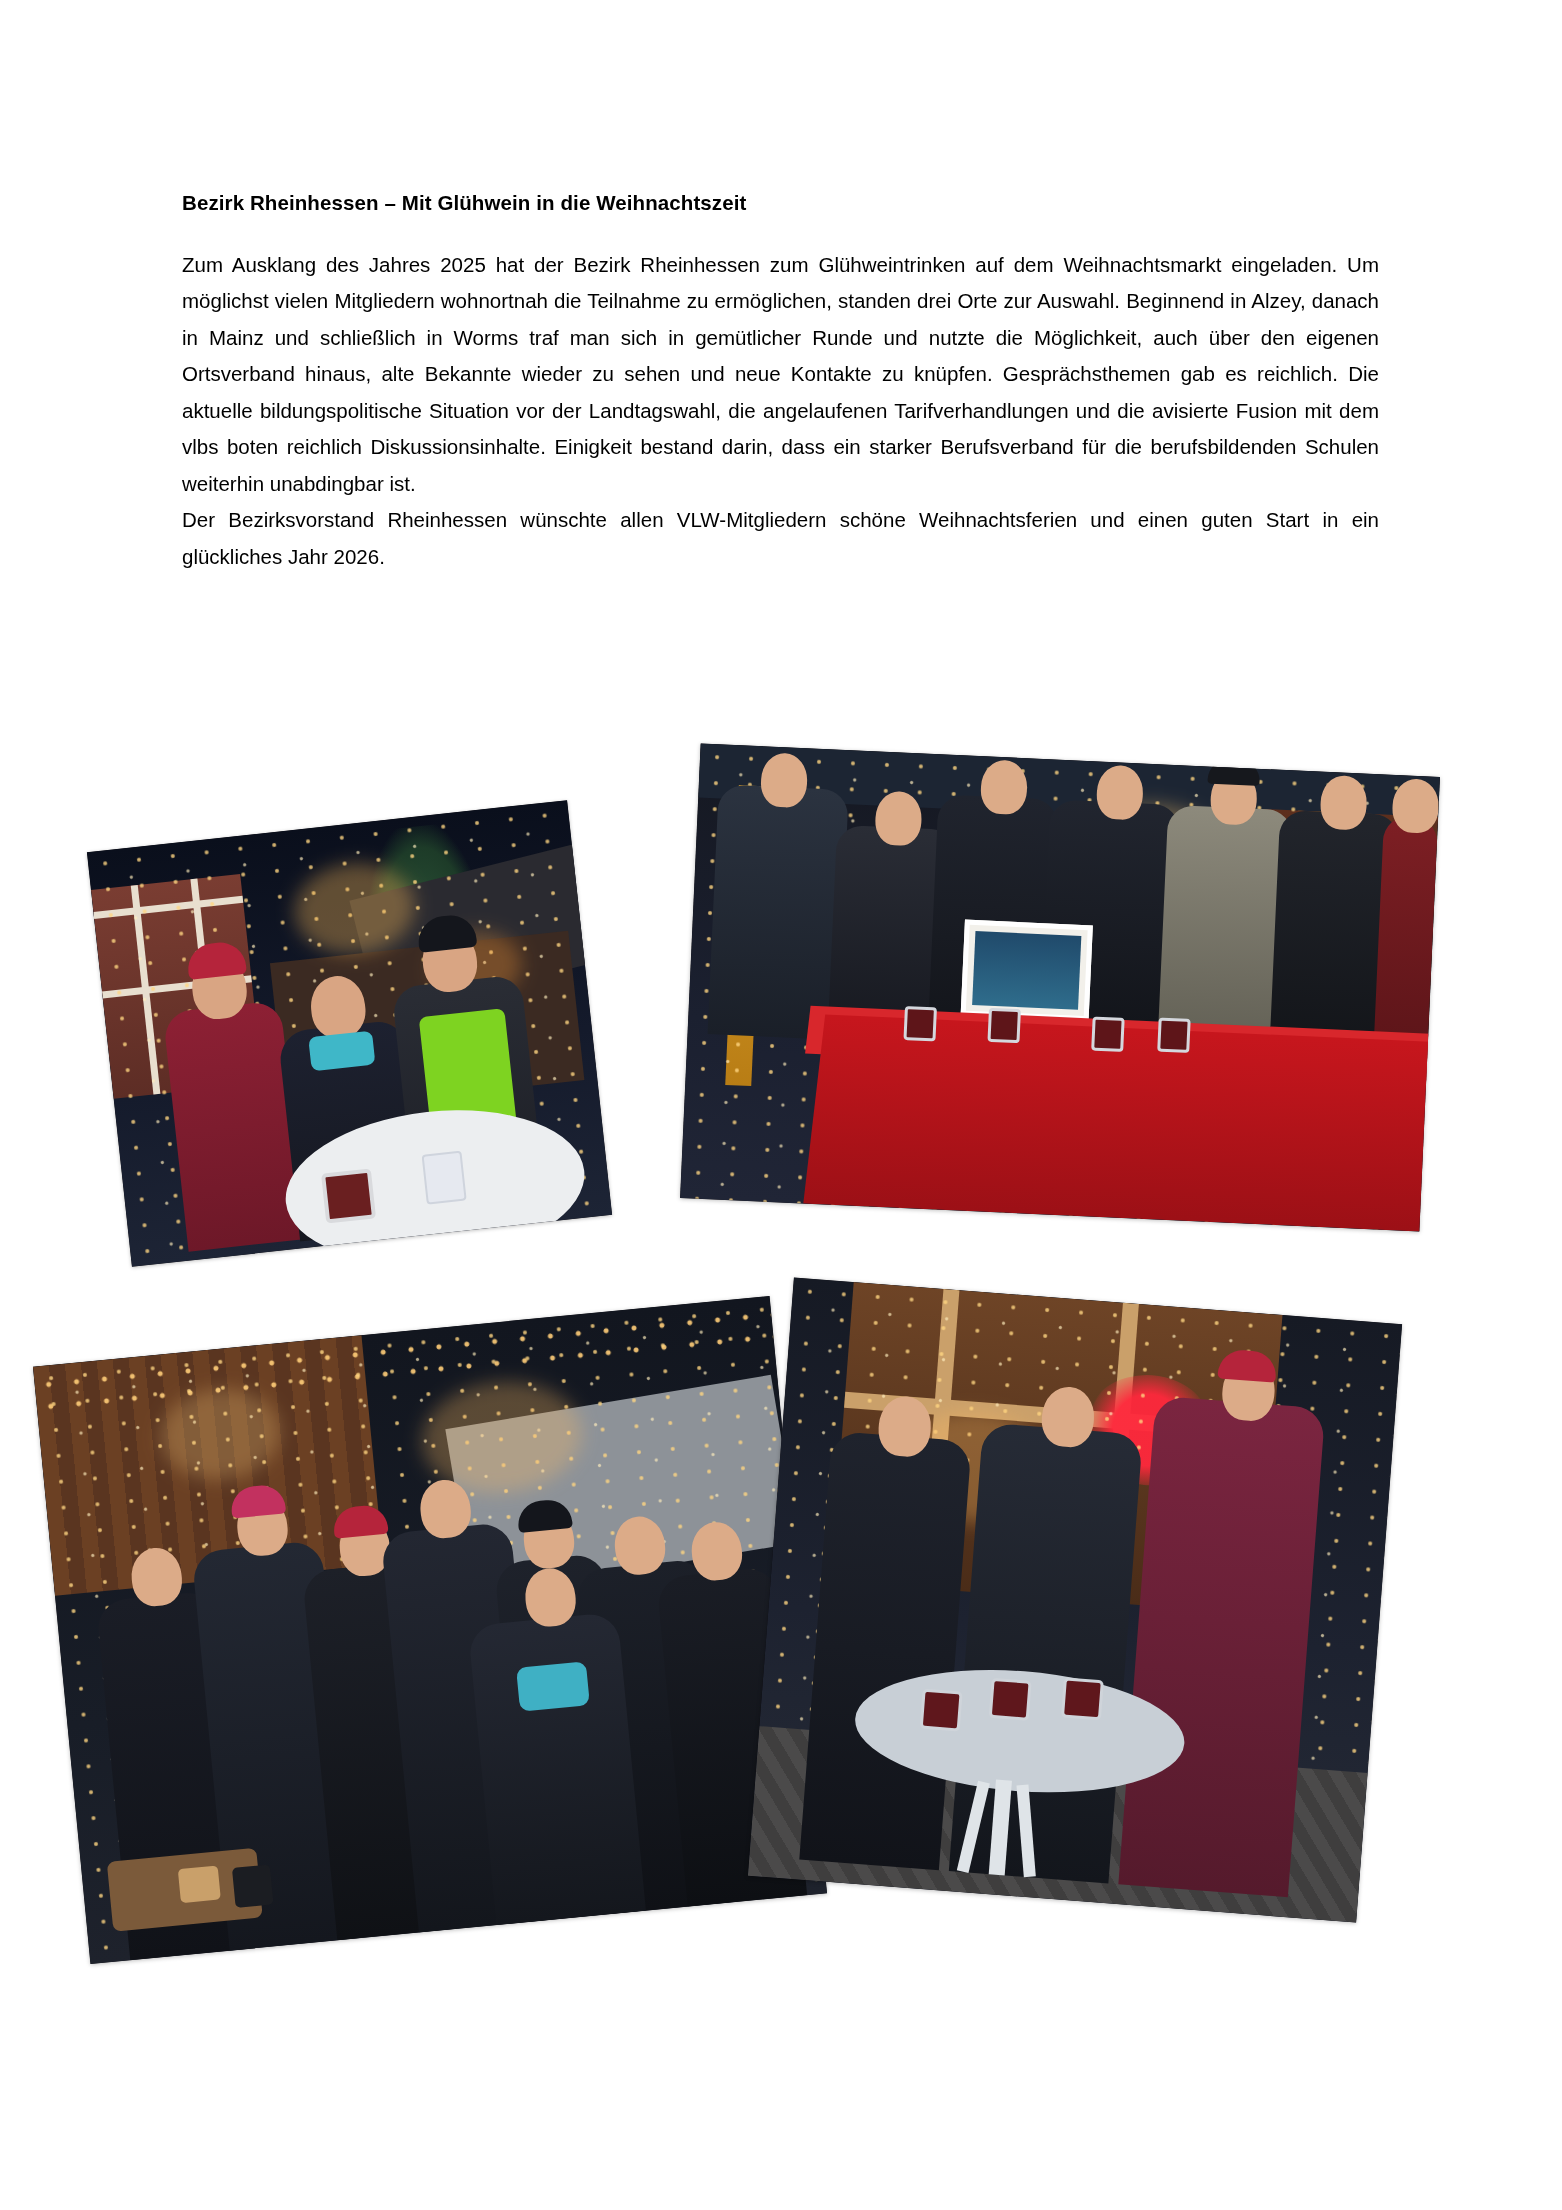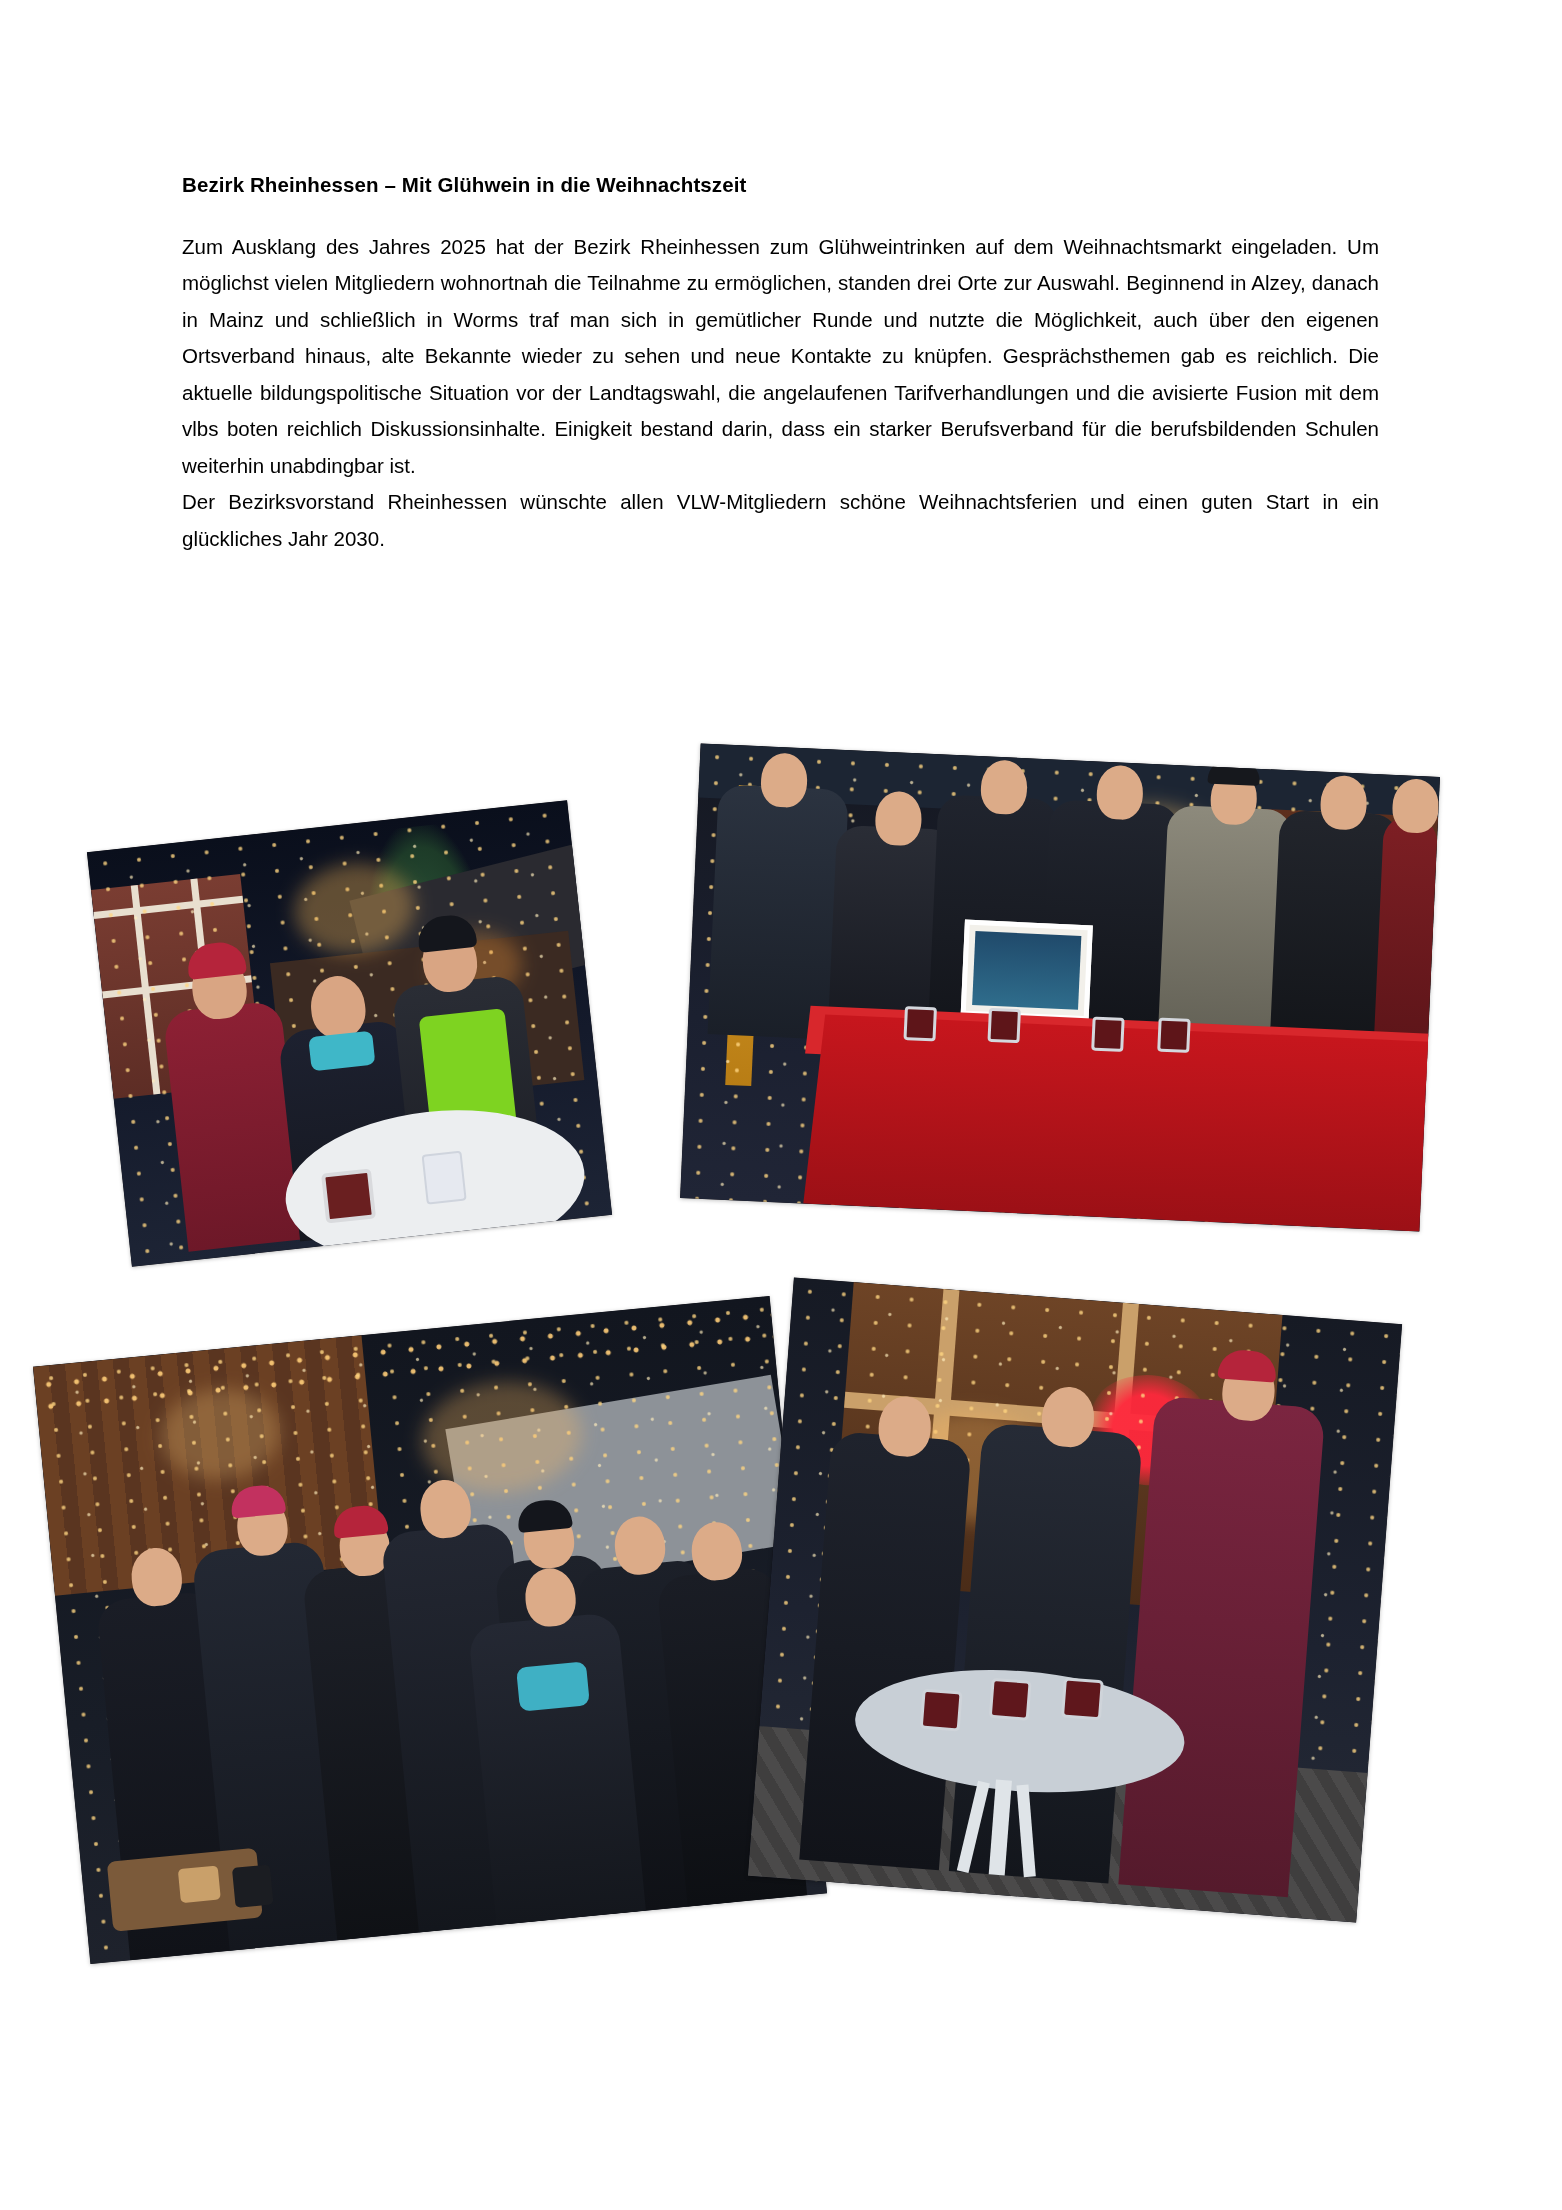--- a/index.html
+++ b/index.html
@@ -17,21 +17,21 @@
   }
 
   .page {
     position: absolute;
     inset: 0;
   }
 
   .content {
     position: absolute;
     left: 182px;
-    top: 172px;
+    top: 190px;
     width: 1197px;
   }
 
   .doc-title {
     font-size: 20.5px;
     font-weight: bold;
     letter-spacing: 0.1px;
     margin: 0 0 30px 0;
     line-height: 1.3;
   }
@@ -180,21 +180,21 @@
 <body>
 
 <div class="page">
 
   <div class="content">
 
     <h1 class="doc-title">Bezirk Rheinhessen – Mit Glühwein in die Weihnachtszeit</h1>
 
     <p class="body-para first">Zum Ausklang des Jahres 2025 hat der Bezirk Rheinhessen zum Glühweintrinken auf dem Weihnachtsmarkt eingeladen. Um möglichst vielen Mitgliedern wohnortnah die Teilnahme zu ermöglichen, standen drei Orte zur Auswahl. Beginnend in Alzey, danach in Mainz und schließlich in Worms traf man sich in gemütlicher Runde und nutzte die Möglichkeit, auch über den eigenen Ortsverband hinaus, alte Bekannte wieder zu sehen und neue Kontakte zu knüpfen. Gesprächsthemen gab es reichlich. Die aktuelle bildungspolitische Situation vor der Landtagswahl, die angelaufenen Tarifverhandlungen und die avisierte Fusion mit dem vlbs boten reichlich Diskussionsinhalte. Einigkeit bestand darin, dass ein starker Berufsverband für die berufsbildenden Schulen weiterhin unabdingbar ist.</p>
 
-    <p class="body-para second">Der Bezirksvorstand Rheinhessen wünschte allen VLW-Mitgliedern schöne Weihnachtsferien und einen guten Start in ein glückliches Jahr 2030.</p>
+    <p class="body-para second">Der Bezirksvorstand Rheinhessen wünschte allen VLW-Mitgliedern schöne Weihnachtsferien und einen guten Start in ein glückliches Jahr 2026.</p>
 
   </div>
 
   <div class="collage">
 
     <div class="photo" id="photo1">
       <div class="scene">
         <div class="bg"></div>
         <div class="house"></div>
         <div class="beam" style="left:0;top:60px;width:150px;height:7px;"></div>

